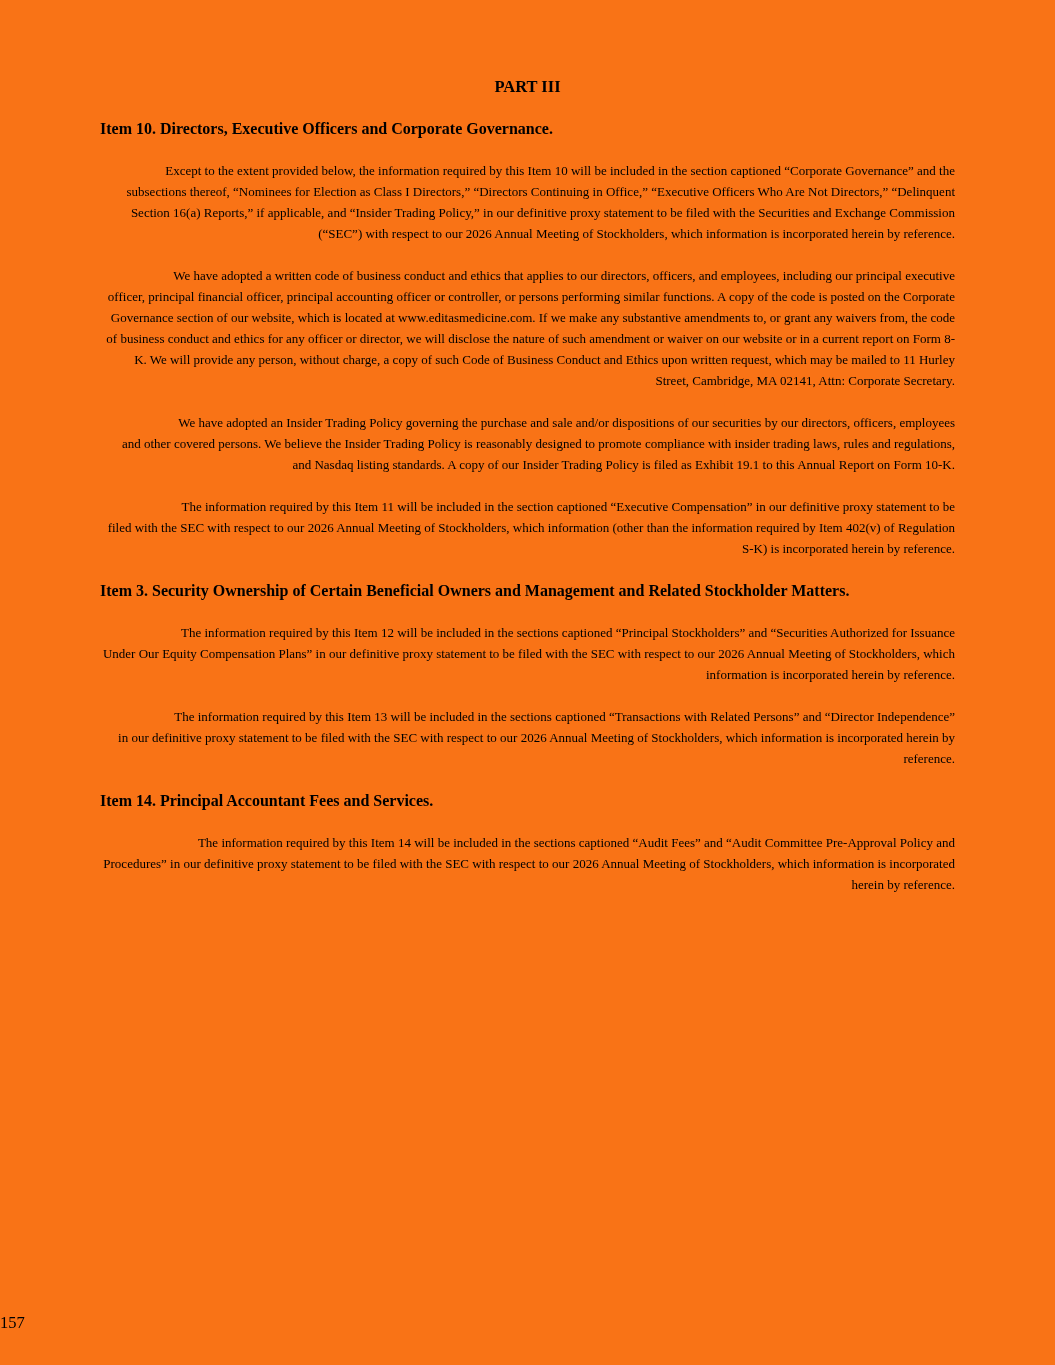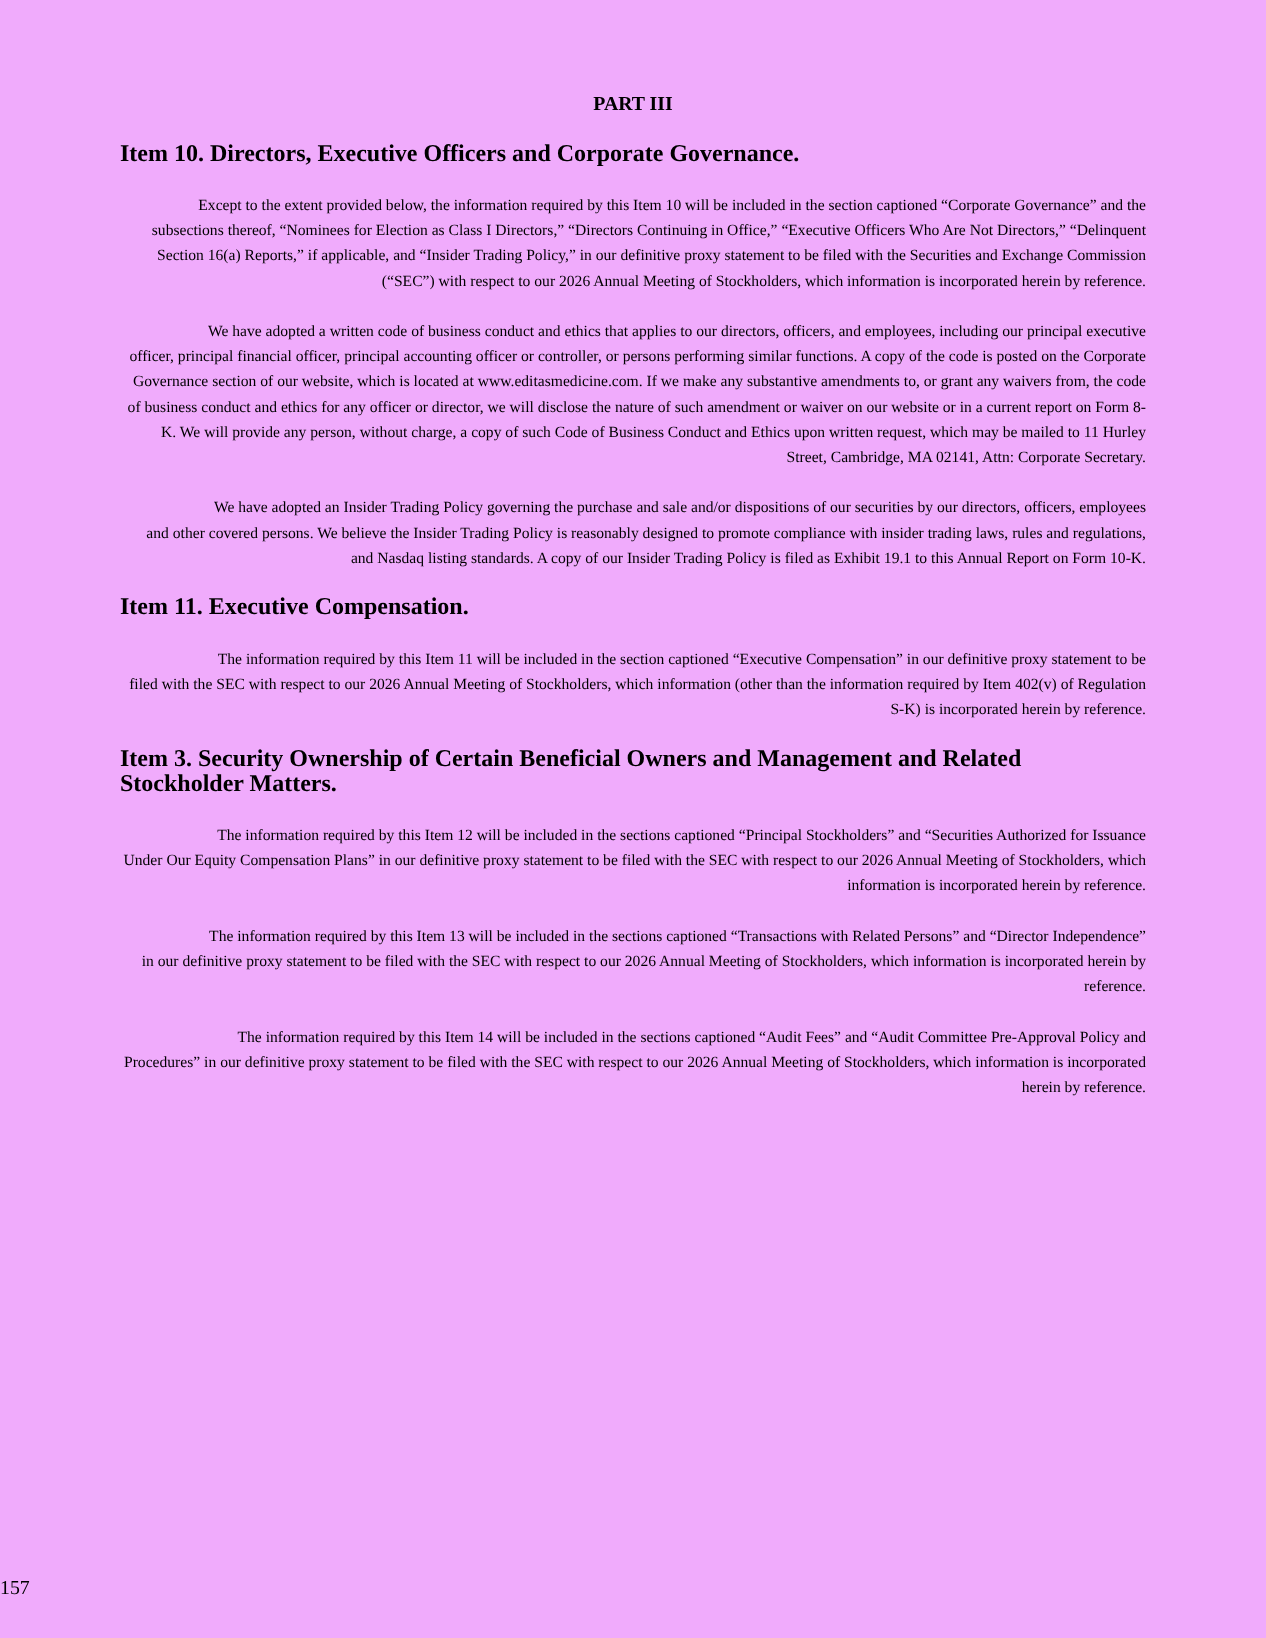--- a/index.html
+++ b/index.html
@@ -11,35 +11,35 @@
     height: 1365px;
     position: relative;
     font-family: "Liberation Serif", "DejaVu Serif", serif;
     color: #000000;
     overflow: hidden;
   }
   .page {
     position: relative;
     width: 1055px;
     height: 1365px;
-    background: #f0abfc;
+    background: #f97316;
   }
   .content {
     padding: 76px 100px 0 100px;
   }
   .part-title {
     text-align: center;
     font-weight: bold;
     font-size: 16.5px;
     line-height: 21px;
     margin-bottom: 21px;
   }
   .item-heading {
     font-weight: bold;
-    font-size: 20px;
+    font-size: 16px;
     line-height: 21px;
     margin-bottom: 21px;
   }
   .body-para {
     font-size: 13px;
     line-height: 21px;
     text-indent: 64px;
     margin-bottom: 21px;
     text-align: right;
     font-family: Liberation Serif, serif;
@@ -63,33 +63,33 @@
     <div class="part-title">PART III</div>
 
     <div>
       <div class="item-heading">Item 10. Directors, Executive Officers and Corporate Governance.</div>
       <p class="body-para">Except to the extent provided below, the information required by this Item 10 will be included in the section captioned “Corporate Governance” and the subsections thereof, “Nominees for Election as Class I Directors,” “Directors Continuing in Office,” “Executive Officers Who Are Not Directors,” “Delinquent Section 16(a) Reports,” if applicable, and “Insider Trading Policy,” in our definitive proxy statement to be filed with the Securities and Exchange Commission (“SEC”) with respect to our 2026 Annual Meeting of Stockholders, which information is incorporated herein by reference.</p>
       <p class="body-para">We have adopted a written code of business conduct and ethics that applies to our directors, officers, and employees, including our principal executive officer, principal financial officer, principal accounting officer or controller, or persons performing similar functions. A copy of the code is posted on the Corporate Governance section of our website, which is located at www.editasmedicine.com. If we make any substantive amendments to, or grant any waivers from, the code of business conduct and ethics for any officer or director, we will disclose the nature of such amendment or waiver on our website or in a current report on Form 8-K. We will provide any person, without charge, a copy of such Code of Business Conduct and Ethics upon written request, which may be mailed to 11 Hurley Street, Cambridge, MA 02141, Attn: Corporate Secretary.</p>
       <p class="body-para">We have adopted an Insider Trading Policy governing the purchase and sale and/or dispositions of our securities by our directors, officers, employees and other covered persons. We believe the Insider Trading Policy is reasonably designed to promote compliance with insider trading laws, rules and regulations, and Nasdaq listing standards. A copy of our Insider Trading Policy is filed as Exhibit 19.1 to this Annual Report on Form 10-K.</p>
     </div>
 
     <div>
-      <div class="item-heading">Item 11. Executive Compensation.</div>
       <p class="body-para">The information required by this Item 11 will be included in the section captioned “Executive Compensation” in our definitive proxy statement to be filed with the SEC with respect to our 2026 Annual Meeting of Stockholders, which information (other than the information required by Item 402(v) of Regulation S-K) is incorporated herein by reference.</p>
     </div>
 
     <div>
       <div class="item-heading">Item 3. Security Ownership of Certain Beneficial Owners and Management and Related Stockholder Matters.</div>
       <p class="body-para">The information required by this Item 12 will be included in the sections captioned “Principal Stockholders” and “Securities Authorized for Issuance Under Our Equity Compensation Plans” in our definitive proxy statement to be filed with the SEC with respect to our 2026 Annual Meeting of Stockholders, which information is incorporated herein by reference.</p>
     </div>
 
     <div>
       <p class="body-para">The information required by this Item 13 will be included in the sections captioned “Transactions with Related Persons” and “Director Independence” in our definitive proxy statement to be filed with the SEC with respect to our 2026 Annual Meeting of Stockholders, which information is incorporated herein by reference.</p>
     </div>
 
     <div>
+      <div class="item-heading">Item 14. Principal Accountant Fees and Services.</div>
       <p class="body-para">The information required by this Item 14 will be included in the sections captioned “Audit Fees” and “Audit Committee Pre-Approval Policy and Procedures” in our definitive proxy statement to be filed with the SEC with respect to our 2026 Annual Meeting of Stockholders, which information is incorporated herein by reference.</p>
     </div>
 
   </div>
 
   <div class="page-number">157</div>
 </div>
 
 </body></html>

